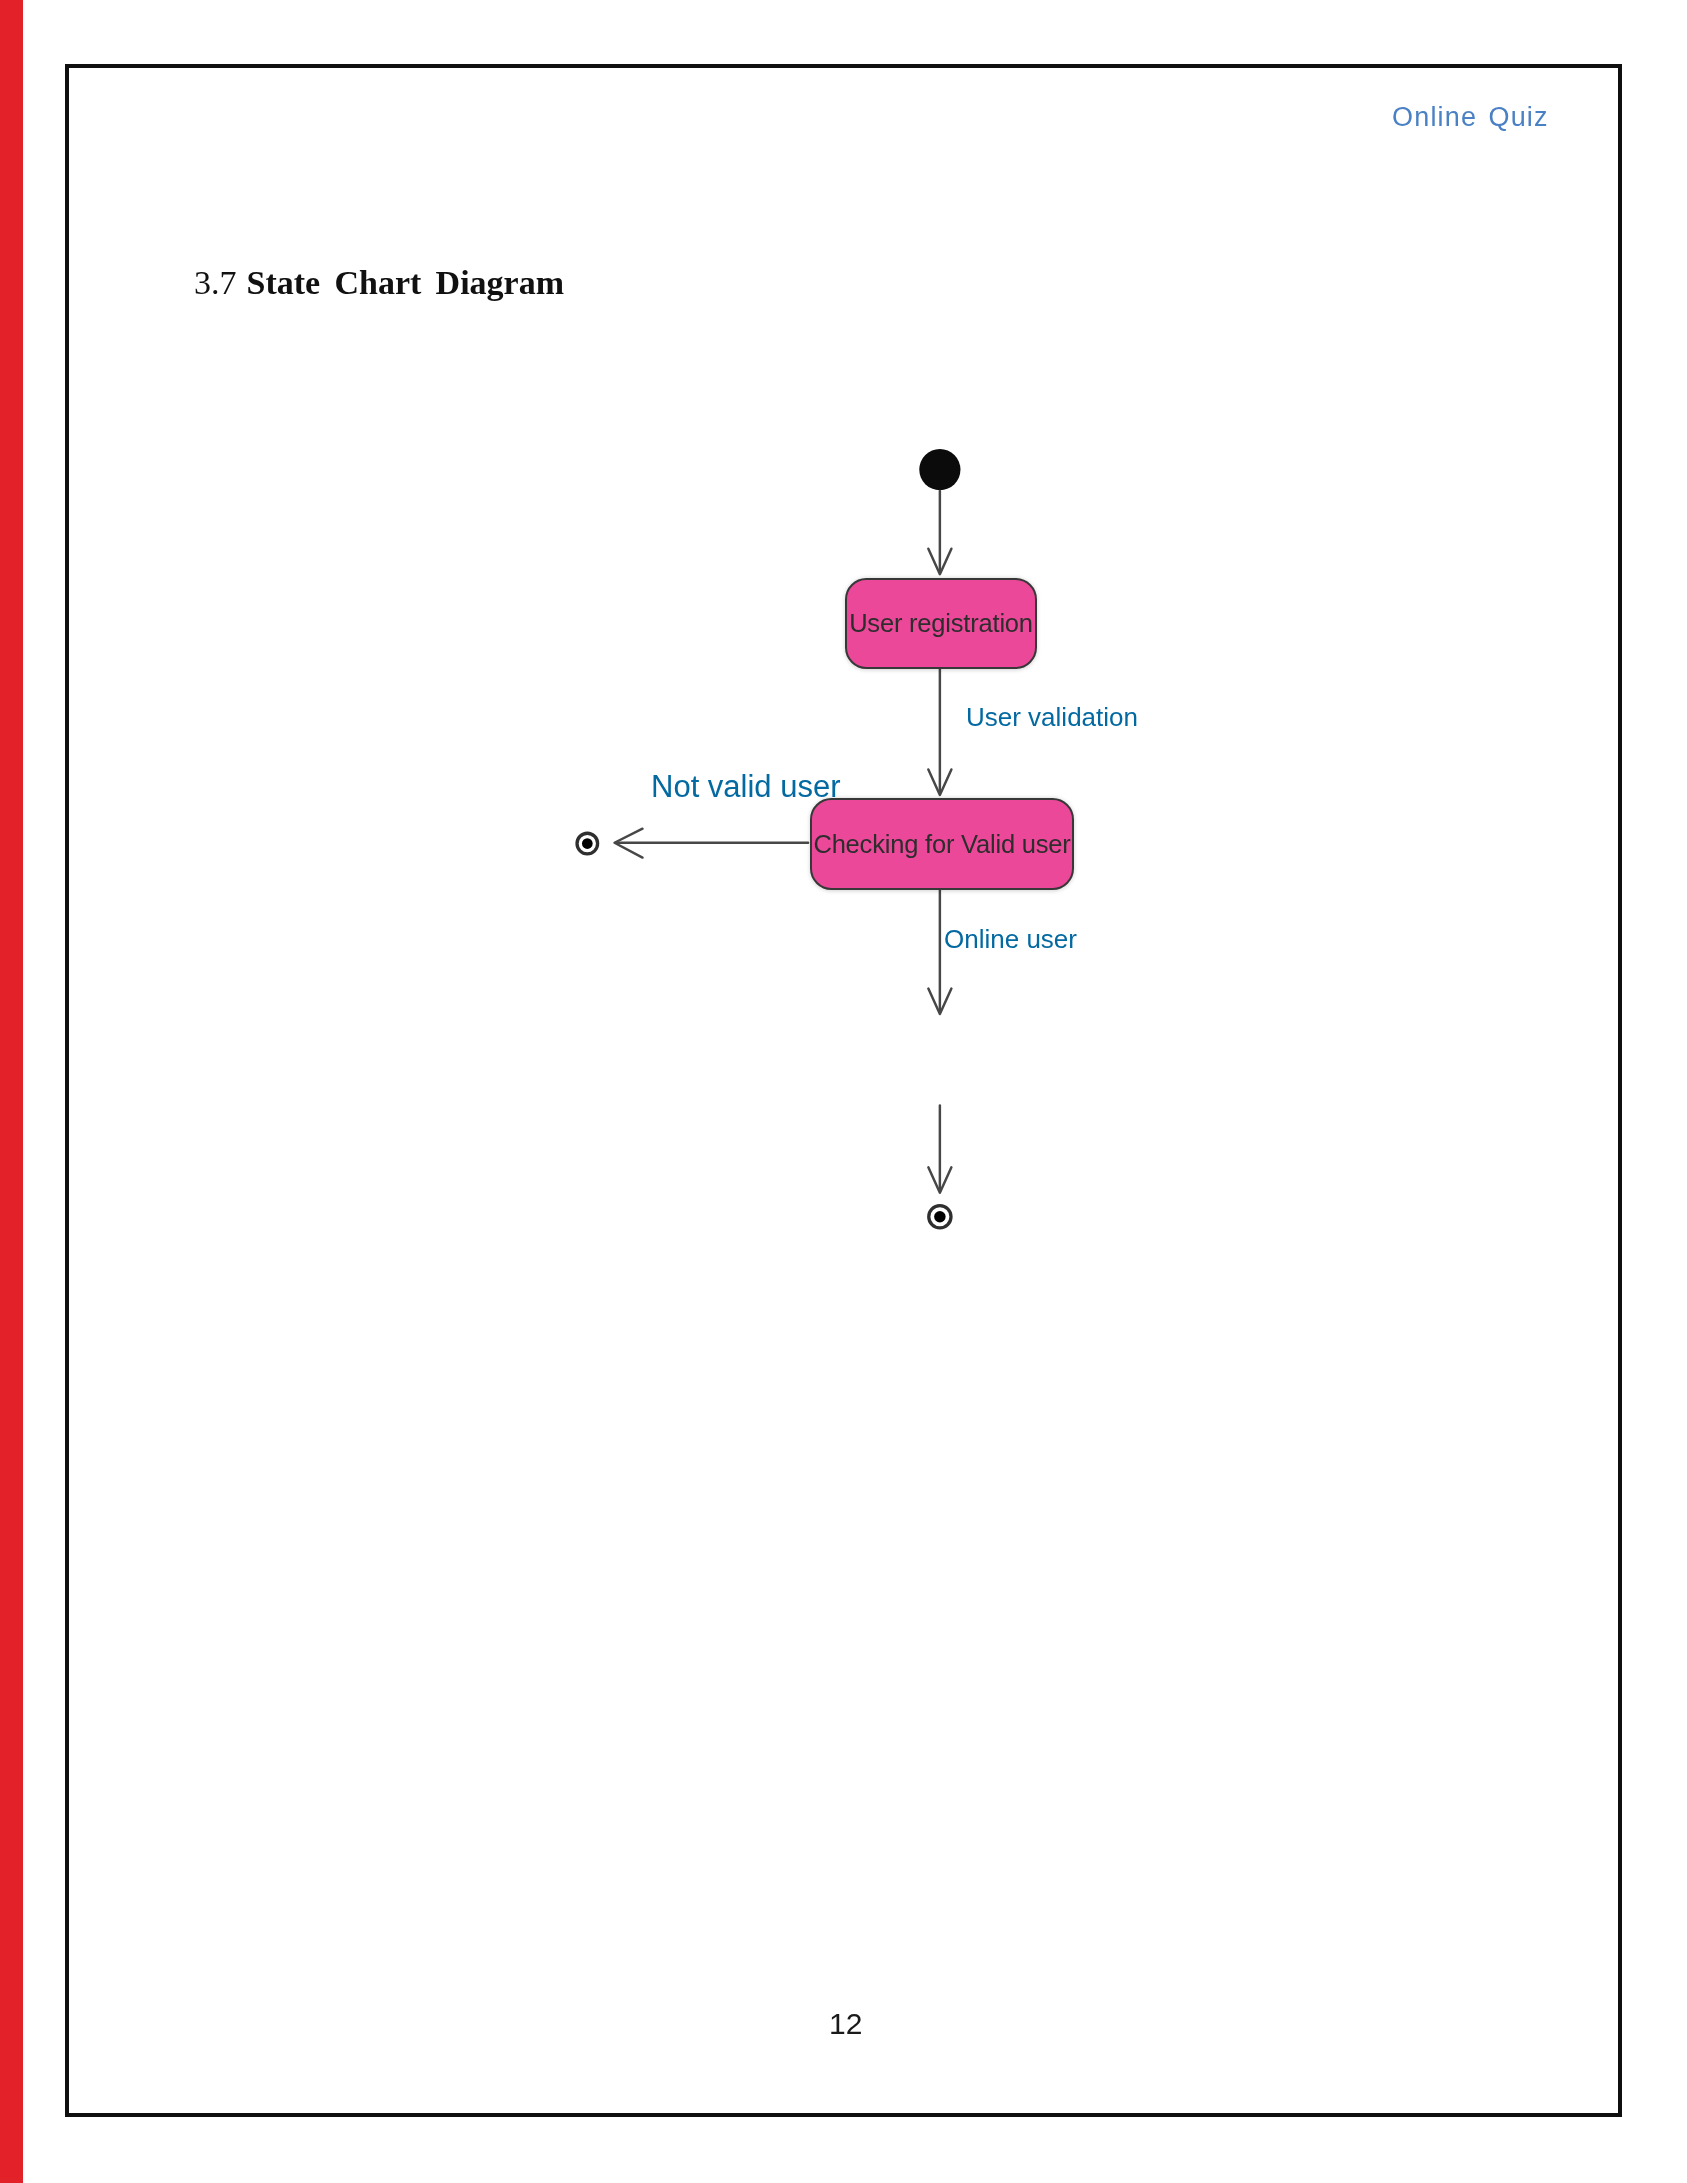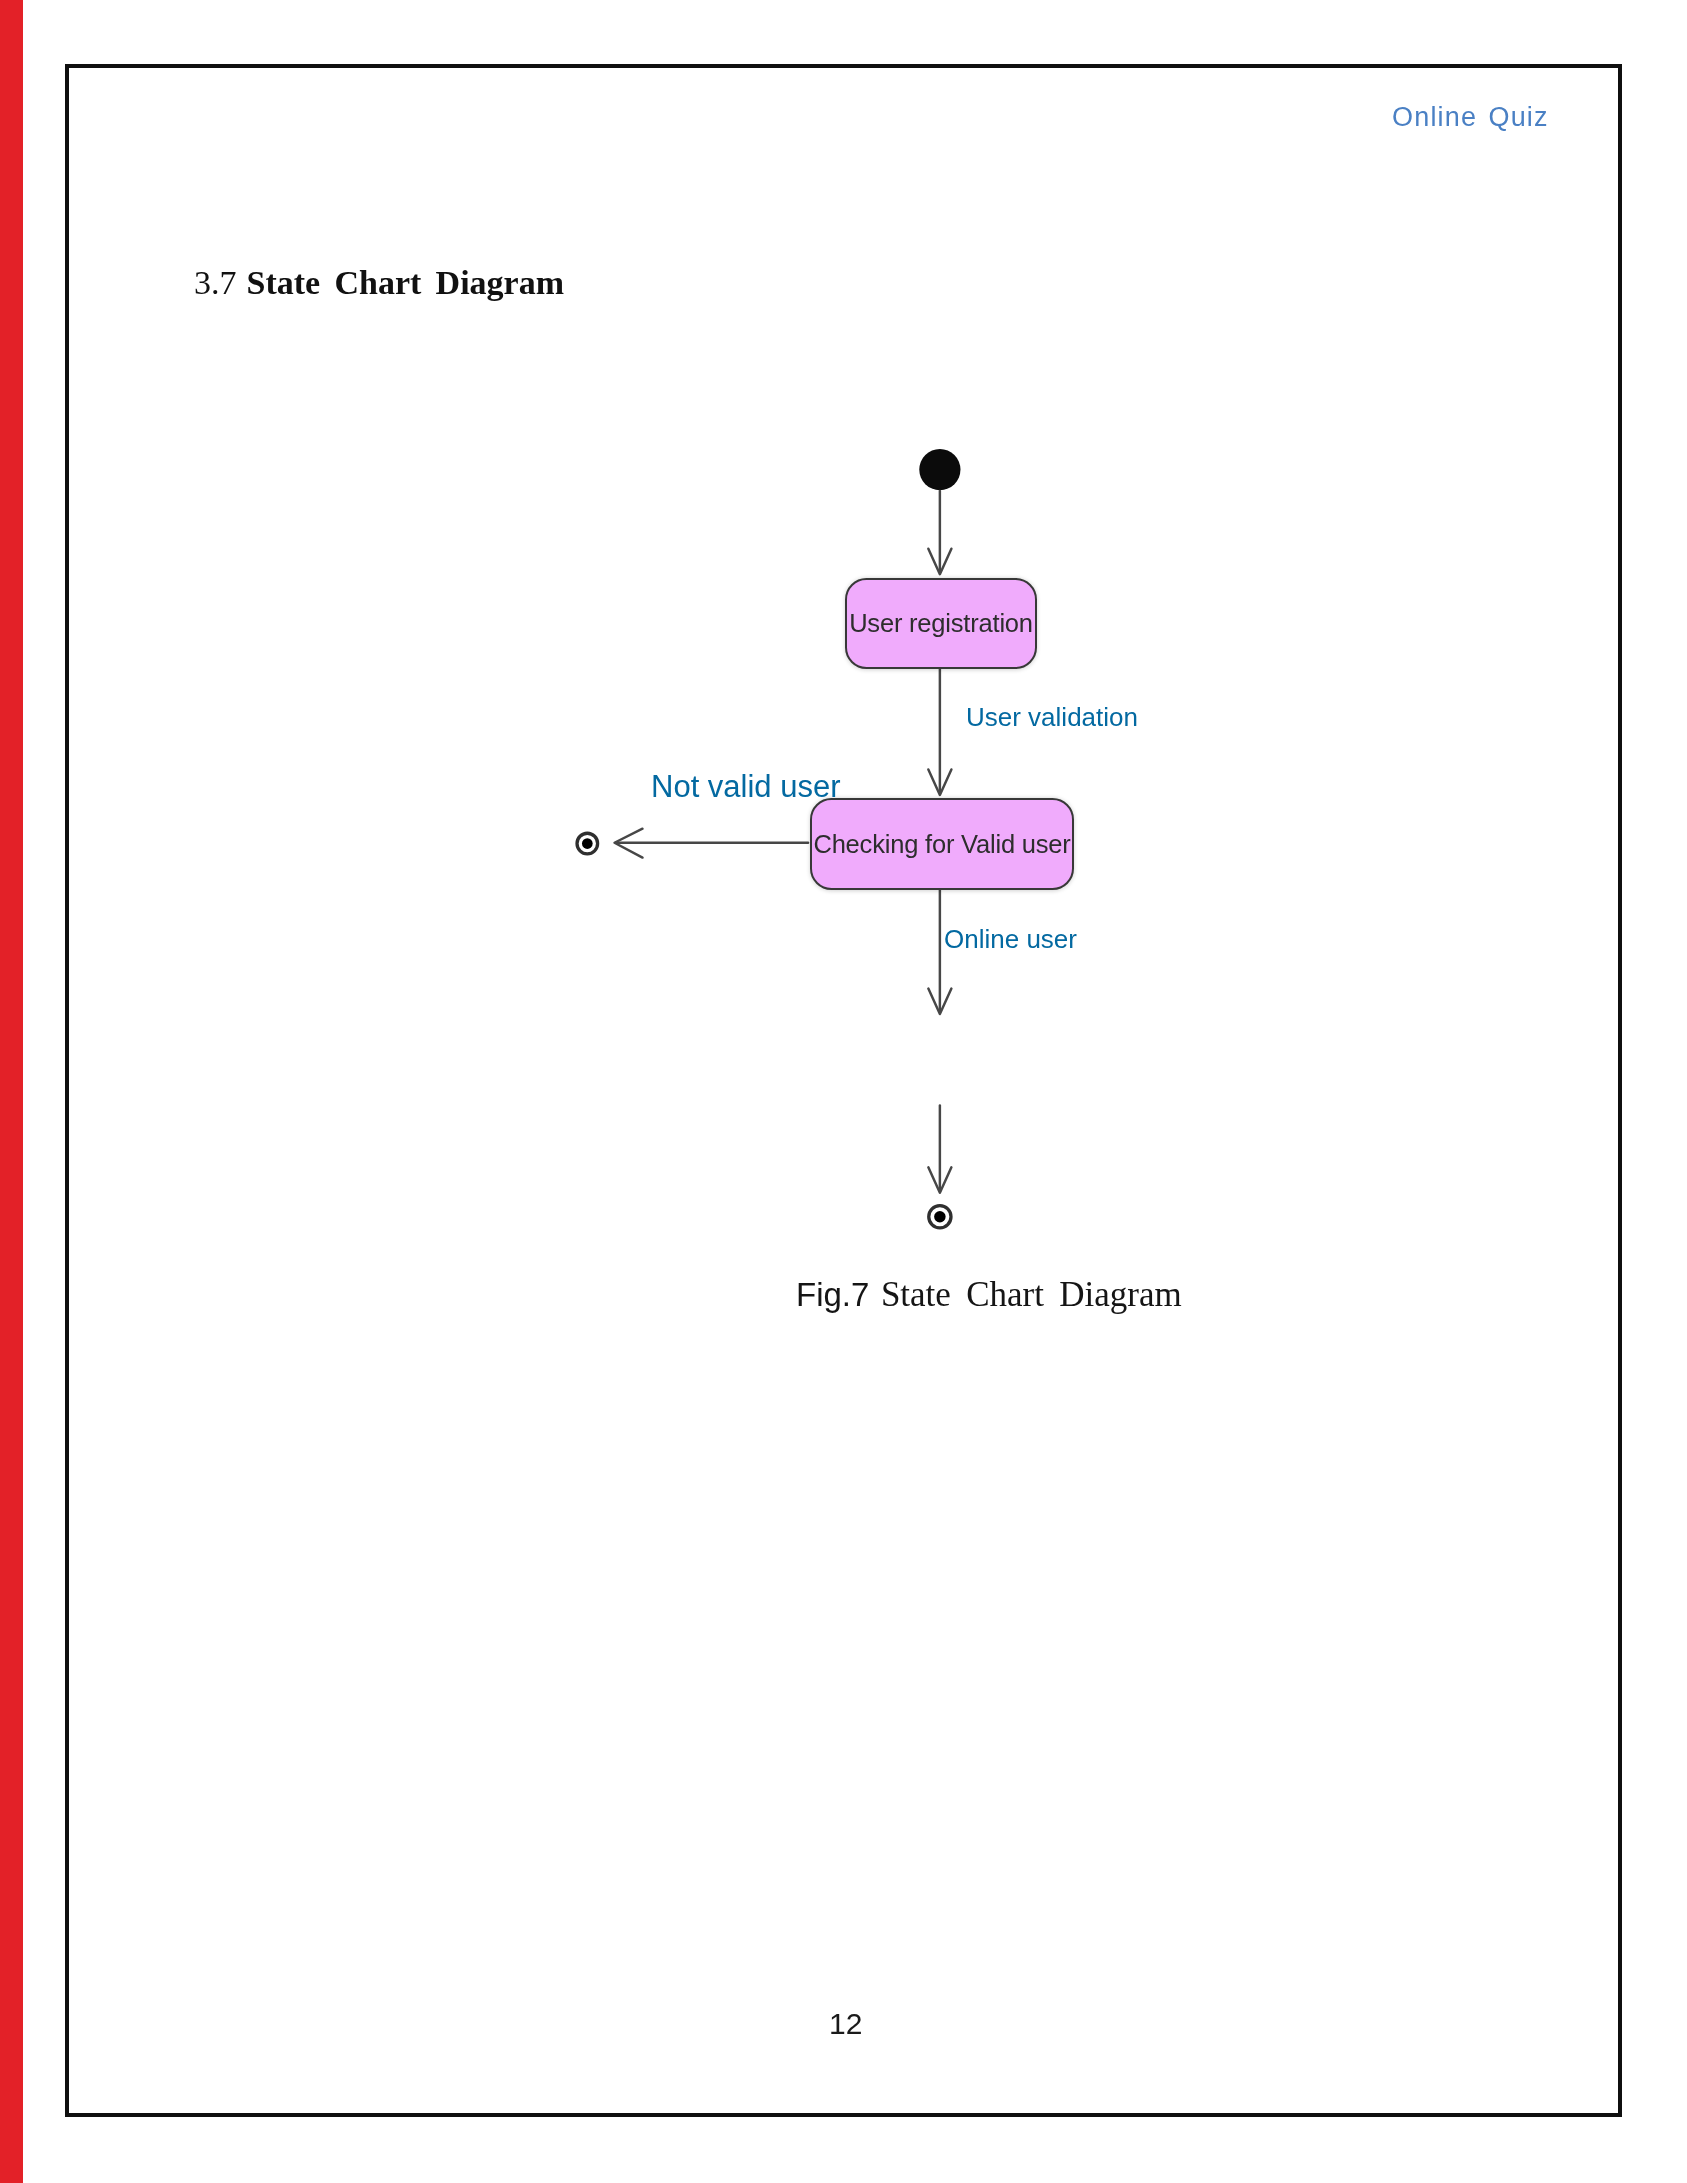--- a/index.html
+++ b/index.html
@@ -53,21 +53,21 @@
 
   
   #state-chart-svg {
     position: absolute;
     left: 0; top: 0;
     width: 1687px; height: 2183px;
   }
 
   .state-box {
     position: absolute;
-    background: #f0abfc;
+    background: #ec4899;
     border: 2.5px solid #383838;
     border-radius: 21.4px;
     display: flex;
     align-items: center;
     justify-content: center;
     color: #2d2d2d;
     font-size: 25.5px;
     letter-spacing: -0.2px;
     white-space: nowrap;
     box-shadow: 0 0.8px 4.1px rgba(0,0,0,0.18);
@@ -164,20 +164,17 @@
     <span>Checking for Valid user</span>
   </div>
 
 
   <div id="label-user-validation" class="edge-label">User validation</div>
 
   <div id="label-not-valid" class="edge-label">Not valid user</div>
 
   <div id="label-valid-user" class="edge-label">Online user</div>
 
-  <div id="figure-caption">
-    <span class="cap-prefix">Fig.7</span><span class="cap-text">State Chart Diagram</span>
-  </div>
 
   <div id="page-number">12</div>
 
 </div>
 
 
 </body></html>

